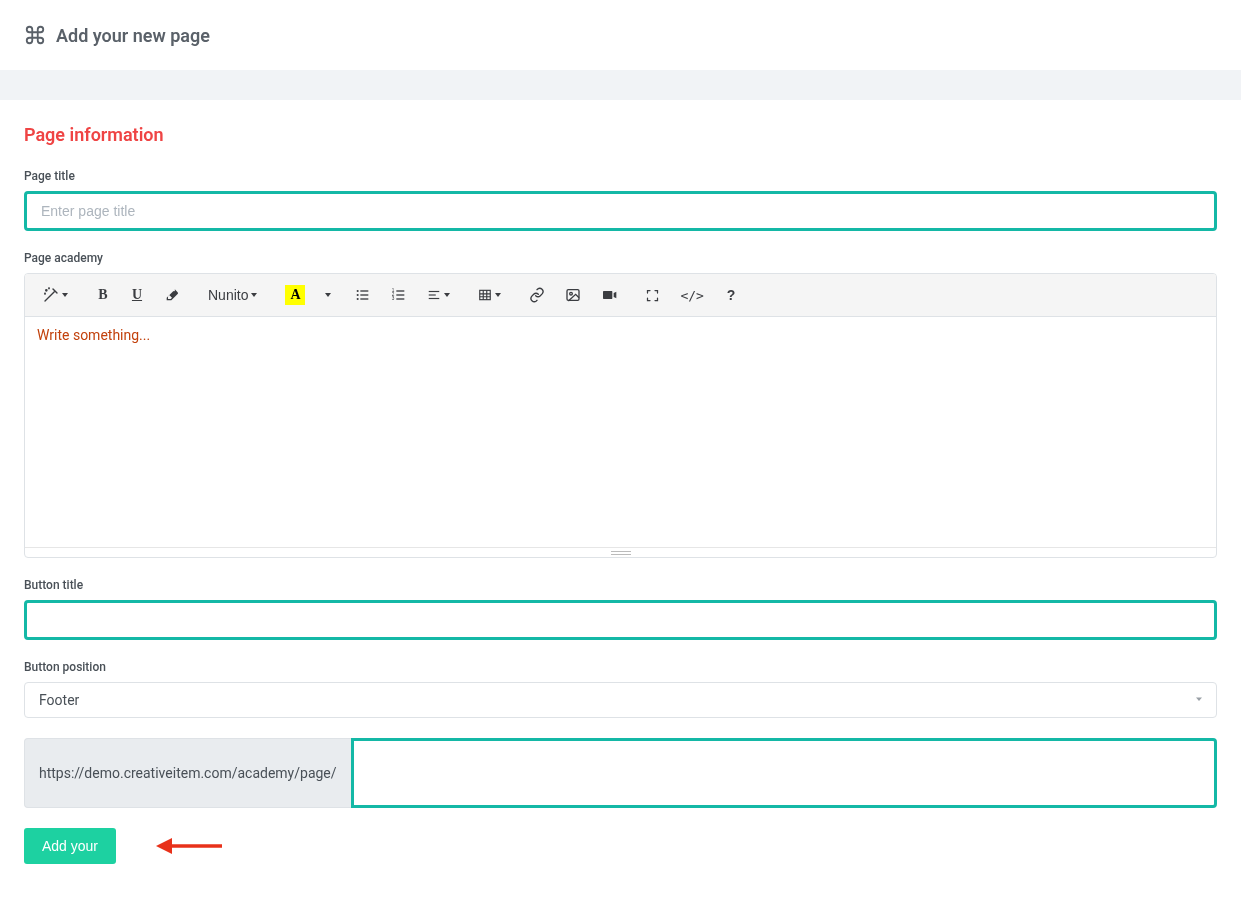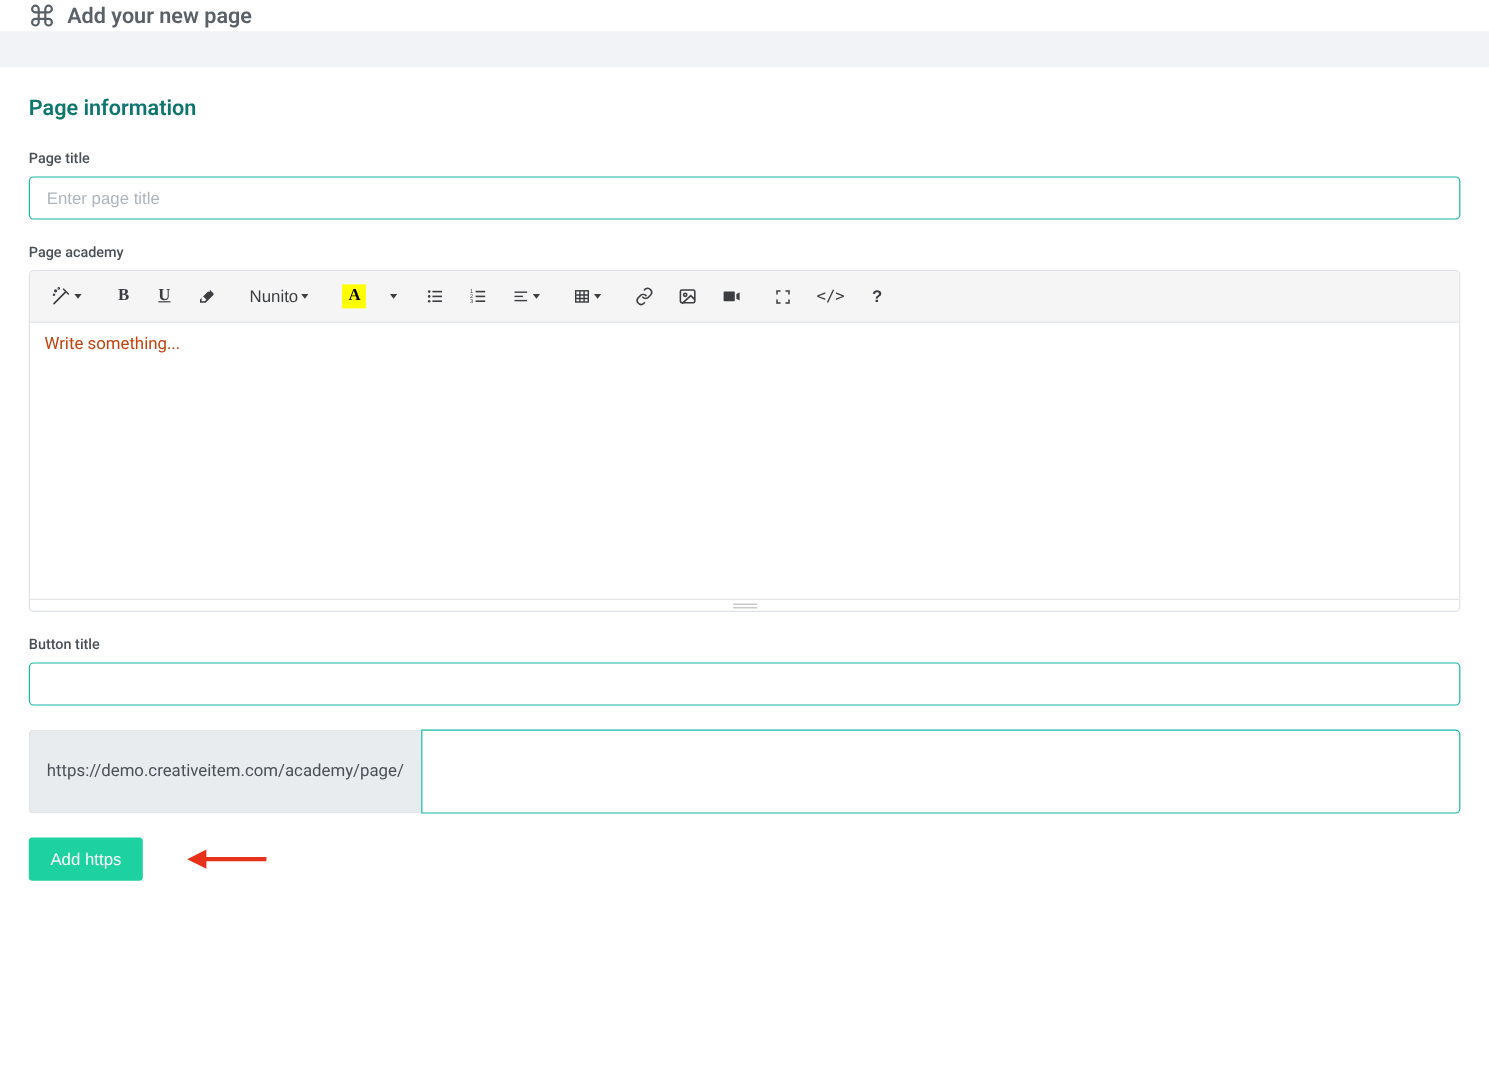--- a/index.html
+++ b/index.html
@@ -4,58 +4,58 @@
 <style>
 * { box-sizing: border-box; margin: 0; padding: 0; }
 body {
   font-family: -apple-system, BlinkMacSystemFont, "Segoe UI", Roboto, "Helvetica Neue", Arial, sans-serif;
   background: #fff;
   color: #495057;
   font-size: 14px;
 }
 .page-header {
   background: #fff;
-  padding: 2px 24px;
+  padding: 24px 24px;
   display: flex;
   align-items: center;
   gap: 10px;
 }
 .page-header h4 {
   font-size: 18px;
   font-weight: 600;
   color: #5a6169;
 }
 .gray-bar {
   background: #f1f3f6;
   height: 30px;
 }
 .card {
   background: #fff;
   padding: 24px;
 }
 .section-title {
   font-size: 18px;
   font-weight: 600;
-  color: #0f766e;
+  color: #ef4444;
   margin-bottom: 24px;
 }
 .form-group {
   margin-bottom: 20px;
 }
 .form-label {
   display: block;
   color: #495057;
   font-size: 12px;
   margin-bottom: 8px;
   font-weight: 500;
 }
 .form-control {
   width: 100%;
   padding: 9px 14px;
-  border: 1px solid #14b8a6;
+  border: 3px solid #14b8a6;
   border-radius: 4px;
   font-size: 14px;
   color: #495057;
   background: #fff;
 }
 .form-control::placeholder { color: #adb5bd; }
 
 
 .editor {
   border: 1px solid #dee2e6;
@@ -358,30 +358,41 @@
         <span class="grip"></span>
       </div>
     </div>
   </div>
 
   <div class="form-group">
     <label class="form-label">Button title</label>
     <input type="text" class="form-control" style="">
   </div>
 
+  <div class="form-group">
+    <label class="form-label">Button position</label>
+    <div class="select-wrap">
+      <div class="select-control">Footer</div>
+      <span class="select-arrow">
+        <svg width="12" height="12" viewBox="0 0 24 24" fill="#9aa0a6">
+            <polygon points="6,9 18,9 12,16"></polygon>
+          </svg>
+      </span>
+    </div>
+  </div>
 
   <div class="form-group">
     <div class="input-group">
       <span class="input-addon">https://demo.creativeitem.com/academy/page/</span>
       <input type="text" class="form-control" style="">
     </div>
   </div>
 
   <div style="position:relative;">
-    <button type="button" class="btn-primary">Add https</button>
+    <button type="button" class="btn-primary">Add your</button>
 
     <div class="arrow-annotation">
       <svg width="70" height="28" viewBox="0 0 70 28">
         <line x1="68" y1="14" x2="14" y2="14" stroke="#e8311a" stroke-width="3.5"></line>
         <polygon points="2,14 18,6 18,22" fill="#e8311a"></polygon>
       </svg>
     </div>
   </div>
 
 </div>

